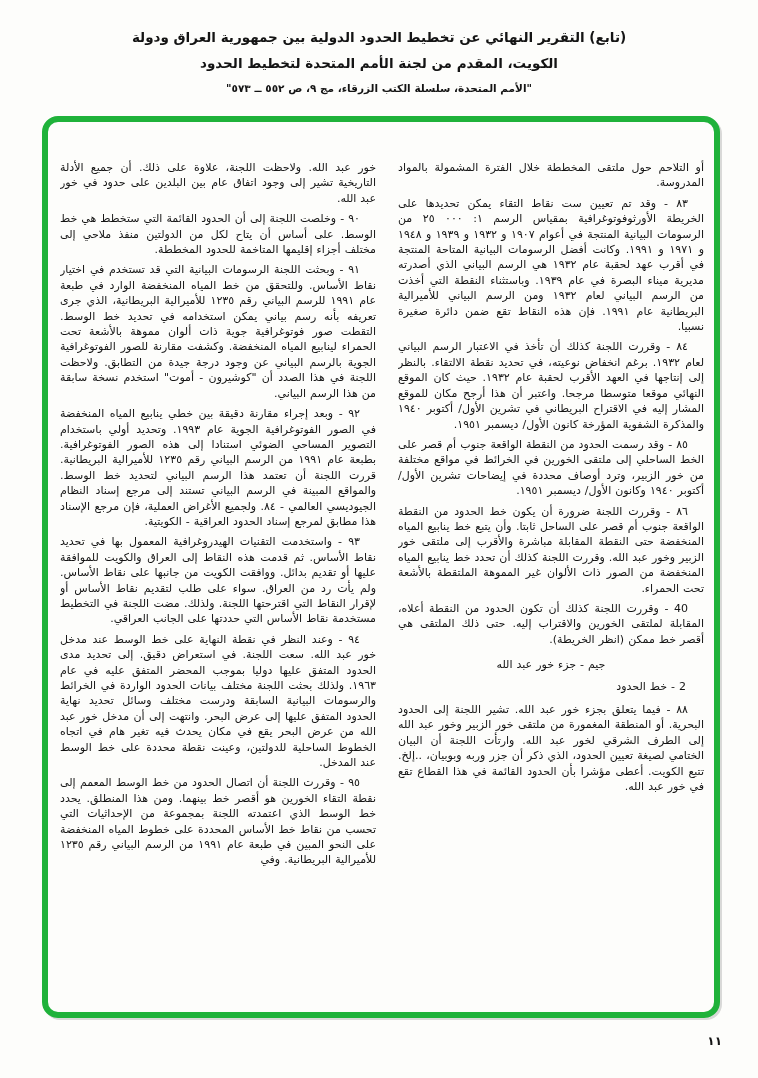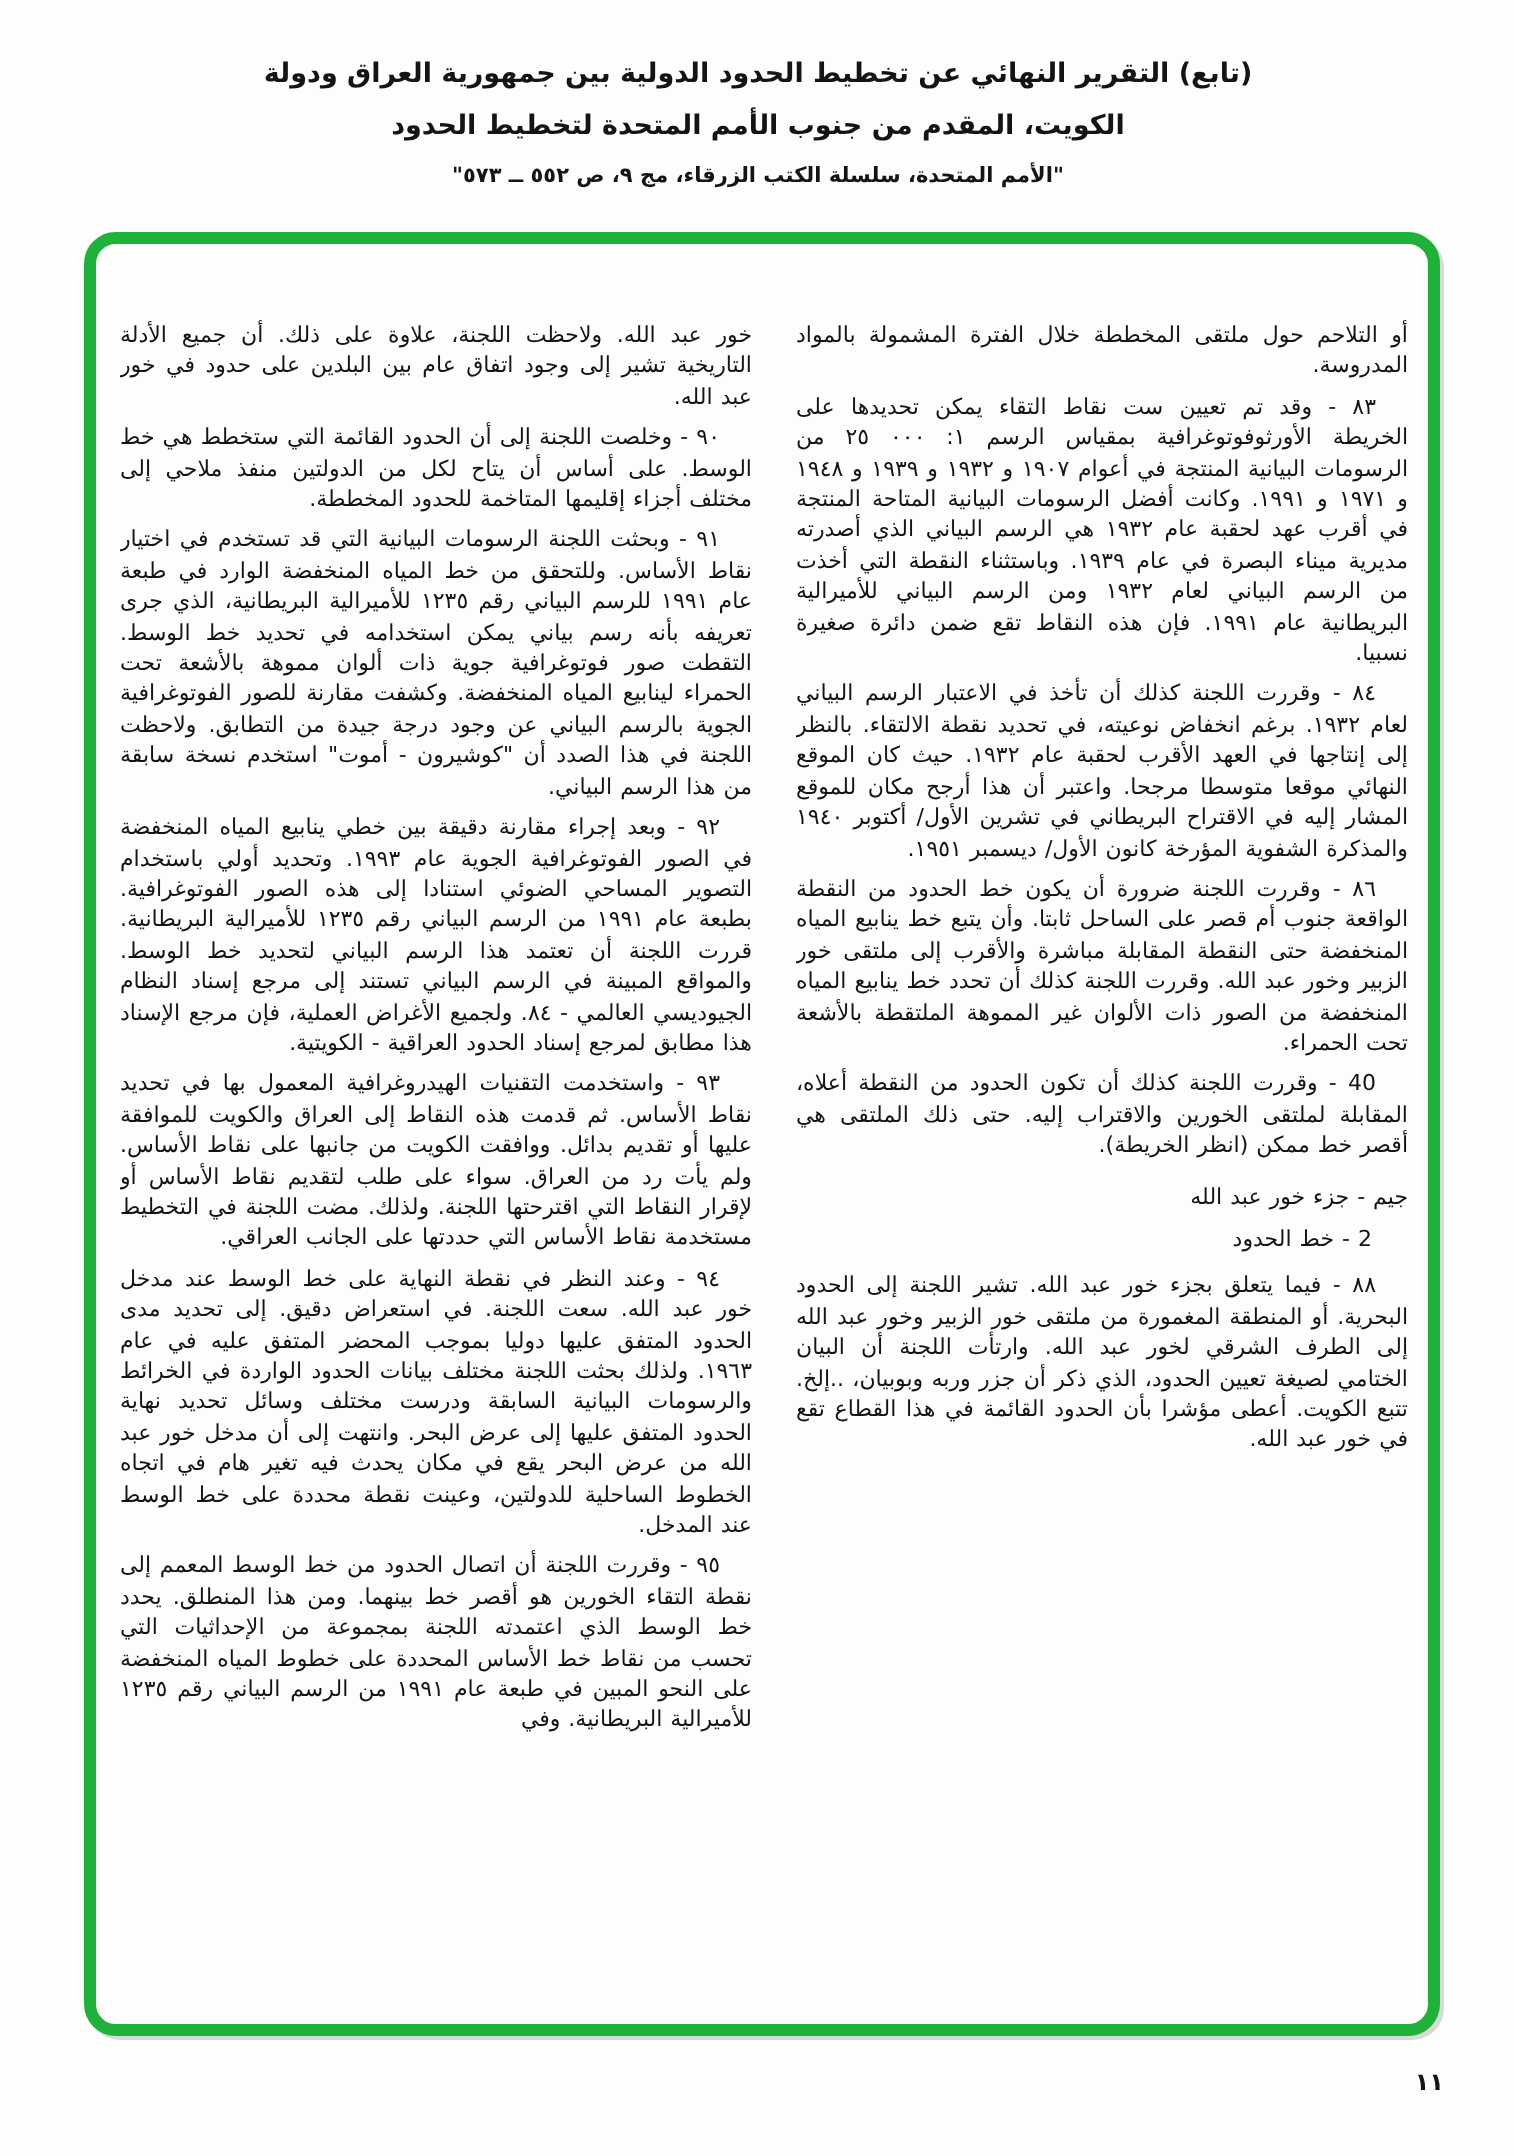--- a/index.html
+++ b/index.html
@@ -77,21 +77,21 @@
     line-height: 15.4px;
     text-align: justify;
     text-justify: inter-word;
     direction: rtl;
     word-spacing: 0.5px;
   }
   .para.num  { text-indent: 16px; }
   .para.cont { text-indent: 0; }
   .para.heading {
     margin: 10px 0 2px 0;
-    text-align: right;
+    text-align: center;
     text-indent: 0;
   }
   .para.heading2 {
     margin: 6px 0 8px 0;
     text-align: right;
     text-indent: 18px;
   }
   .footer-page-number {
     position: absolute;
     top: 1034px;
@@ -102,30 +102,31 @@
     direction: rtl;
   }
 </style>
 </head>
 <body>
 
 <div class="page">
 
   <div class="header">
     <div class="title-line">(تابع) التقرير النهائي عن تخطيط الحدود الدولية بين جمهورية العراق ودولة</div>
-    <div class="title-line">الكويت، المقدم من جنوب الأمم المتحدة لتخطيط الحدود</div>
+    <div class="title-line">الكويت، المقدم من لجنة الأمم المتحدة لتخطيط الحدود</div>
     <div class="source-line">"الأمم المتحدة، سلسلة الكتب الزرقاء، مج ٩، ص ٥٥٢ ــ ٥٧٣"</div>
   </div>
 
   <div class="green-box">
     <div class="columns">
       <div class="col col-first">
           <p class="para cont">أو التلاحم حول ملتقى المخططة خلال الفترة المشمولة بالمواد المدروسة.</p>
           <p class="para num">٨٣ - وقد تم تعيين ست نقاط التقاء يمكن تحديدها على الخريطة الأورثوفوتوغرافية بمقياس الرسم ١: ٠٠٠ ٢٥ من الرسومات البيانية المنتجة في أعوام ١٩٠٧ و ١٩٣٢ و ١٩٣٩ و ١٩٤٨ و ١٩٧١ و ١٩٩١. وكانت أفضل الرسومات البيانية المتاحة المنتجة في أقرب عهد لحقبة عام ١٩٣٢ هي الرسم البياني الذي أصدرته مديرية ميناء البصرة في عام ١٩٣٩. وباستثناء النقطة التي أخذت من الرسم البياني لعام ١٩٣٢ ومن الرسم البياني للأميرالية البريطانية عام ١٩٩١. فإن هذه النقاط تقع ضمن دائرة صغيرة نسبيا.</p>
           <p class="para num">٨٤ - وقررت اللجنة كذلك أن تأخذ في الاعتبار الرسم البياني لعام ١٩٣٢. برغم انخفاض نوعيته، في تحديد نقطة الالتقاء. بالنظر إلى إنتاجها في العهد الأقرب لحقبة عام ١٩٣٢. حيث كان الموقع النهائي موقعا متوسطا مرجحا. واعتبر أن هذا أرجح مكان للموقع المشار إليه في الاقتراح البريطاني في تشرين الأول/ أكتوبر ١٩٤٠ والمذكرة الشفوية المؤرخة كانون الأول/ ديسمبر ١٩٥١.</p>
+          <p class="para num">٨٥ - وقد رسمت الحدود من النقطة الواقعة جنوب أم قصر على الخط الساحلي إلى ملتقى الخورين في الخرائط في مواقع مختلفة من خور الزبير، وترد أوصاف محددة في إيضاحات تشرين الأول/ أكتوبر ١٩٤٠ وكانون الأول/ ديسمبر ١٩٥١.</p>
           <p class="para num">٨٦ - وقررت اللجنة ضرورة أن يكون خط الحدود من النقطة الواقعة جنوب أم قصر على الساحل ثابتا. وأن يتبع خط ينابيع المياه المنخفضة حتى النقطة المقابلة مباشرة والأقرب إلى ملتقى خور الزبير وخور عبد الله. وقررت اللجنة كذلك أن تحدد خط ينابيع المياه المنخفضة من الصور ذات الألوان غير المموهة الملتقطة بالأشعة تحت الحمراء.</p>
           <p class="para num">40 - وقررت اللجنة كذلك أن تكون الحدود من النقطة أعلاه، المقابلة لملتقى الخورين والاقتراب إليه. حتى ذلك الملتقى هي أقصر خط ممكن (انظر الخريطة).</p>
           <p class="para heading">جيم - جزء خور عبد الله</p>
           <p class="para heading2">2 - خط الحدود</p>
           <p class="para num">٨٨ - فيما يتعلق بجزء خور عبد الله. تشير اللجنة إلى الحدود البحرية. أو المنطقة المغمورة من ملتقى خور الزبير وخور عبد الله إلى الطرف الشرقي لخور عبد الله. وارتأت اللجنة أن البيان الختامي لصيغة تعيين الحدود، الذي ذكر أن جزر وربه وبوبيان، ..إلخ. تتبع الكويت. أعطى مؤشرا بأن الحدود القائمة في هذا القطاع تقع في خور عبد الله.</p>
         </div>
       <div class="col col-second">
           <p class="para cont">خور عبد الله. ولاحظت اللجنة، علاوة على ذلك. أن جميع الأدلة التاريخية تشير إلى وجود اتفاق عام بين البلدين على حدود في خور عبد الله.</p>
           <p class="para num">٩٠ - وخلصت اللجنة إلى أن الحدود القائمة التي ستخطط هي خط الوسط. على أساس أن يتاح لكل من الدولتين منفذ ملاحي إلى مختلف أجزاء إقليمها المتاخمة للحدود المخططة.</p>
           <p class="para num">٩١ - وبحثت اللجنة الرسومات البيانية التي قد تستخدم في اختيار نقاط الأساس. وللتحقق من خط المياه المنخفضة الوارد في طبعة عام ١٩٩١ للرسم البياني رقم ١٢٣٥ للأميرالية البريطانية، الذي جرى تعريفه بأنه رسم بياني يمكن استخدامه في تحديد خط الوسط. التقطت صور فوتوغرافية جوية ذات ألوان مموهة بالأشعة تحت الحمراء لينابيع المياه المنخفضة. وكشفت مقارنة للصور الفوتوغرافية الجوية بالرسم البياني عن وجود درجة جيدة من التطابق. ولاحظت اللجنة في هذا الصدد أن "كوشيرون - أموت" استخدم نسخة سابقة من هذا الرسم البياني.</p>

